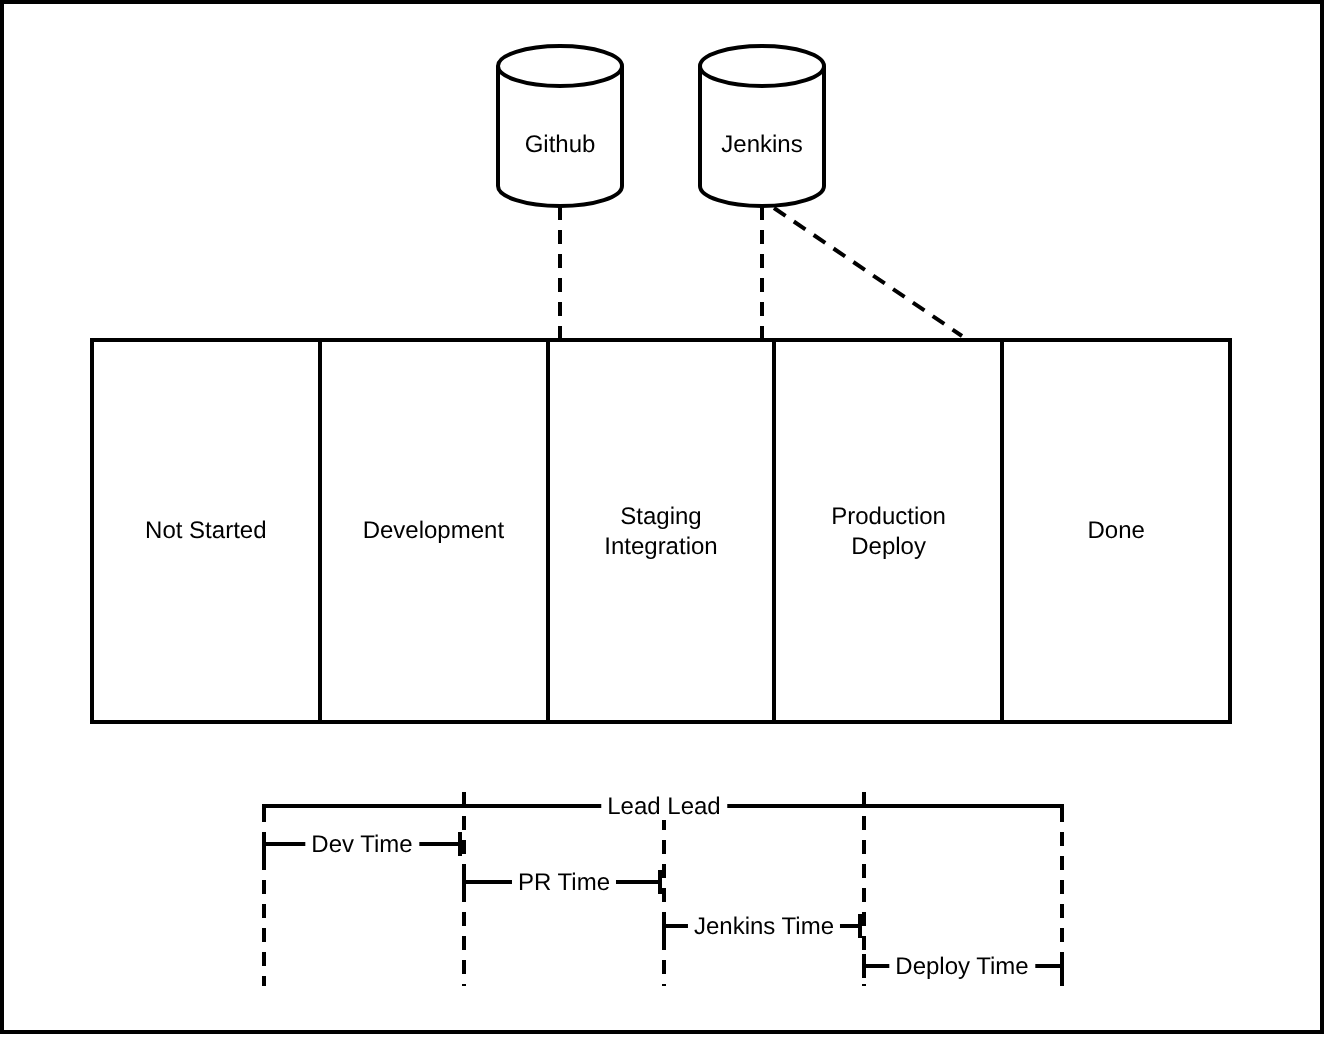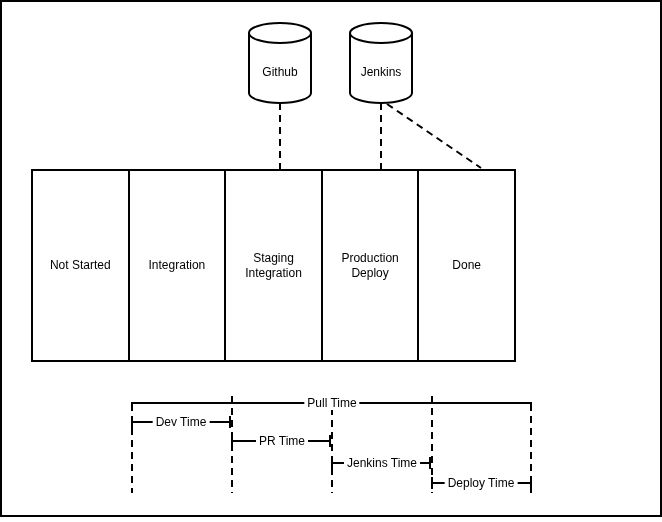--- a/index.html
+++ b/index.html
@@ -33,23 +33,23 @@
     stroke-dasharray: 7 5;
   }
   svg text {
     font-family: "Liberation Sans", "DejaVu Sans", sans-serif;
     font-size: 12px;
     fill: var(--line, #000000);
     stroke: none;
   }
   .board {
     position: absolute;
-    left: 31px;
+    left: 45px;
     top: 169px;
-    width: 485px;
+    width: 571px;
     height: 193px;
     box-sizing: border-box;
     border: 2px solid var(--line, #000000);
     background: var(--background, #ffffff);
     display: flex;
   }
   .col {
     flex: 1;
     border-right: 2px solid var(--line, #000000);
     display: flex;
@@ -112,32 +112,32 @@
       <path class="stroke" d="M332,457 V469 M332,463 H430 M430,457 V469"></path>
       <path class="stroke" d="M432,477 V489 M432,483 H531 M531,477 V489"></path>
     </g>
   </svg>
 
   <div class="board">
     <div class="col">
       <span>Not Started</span>
     </div>
     <div class="col">
-      <span>Integration</span>
+      <span>Development</span>
     </div>
     <div class="col">
       <span>Staging Integration</span>
     </div>
     <div class="col">
       <span>Production Deploy</span>
     </div>
     <div class="col">
       <span>Done</span>
     </div>
   </div>
 
-  <span class="tlabel" style="left:332px; top:403px;">Pull Time</span>
+  <span class="tlabel" style="left:332px; top:403px;">Lead Lead</span>
   <span class="tlabel" style="left:181px; top:422px;">Dev Time</span>
   <span class="tlabel" style="left:282px; top:441px;text-align:center;">PR Time</span>
   <span class="tlabel" style="left:382px; top:463px;">Jenkins Time</span>
   <span class="tlabel" style="left:481px; top:483px;">Deploy Time</span>
 
 </div>
 
 </body></html>

